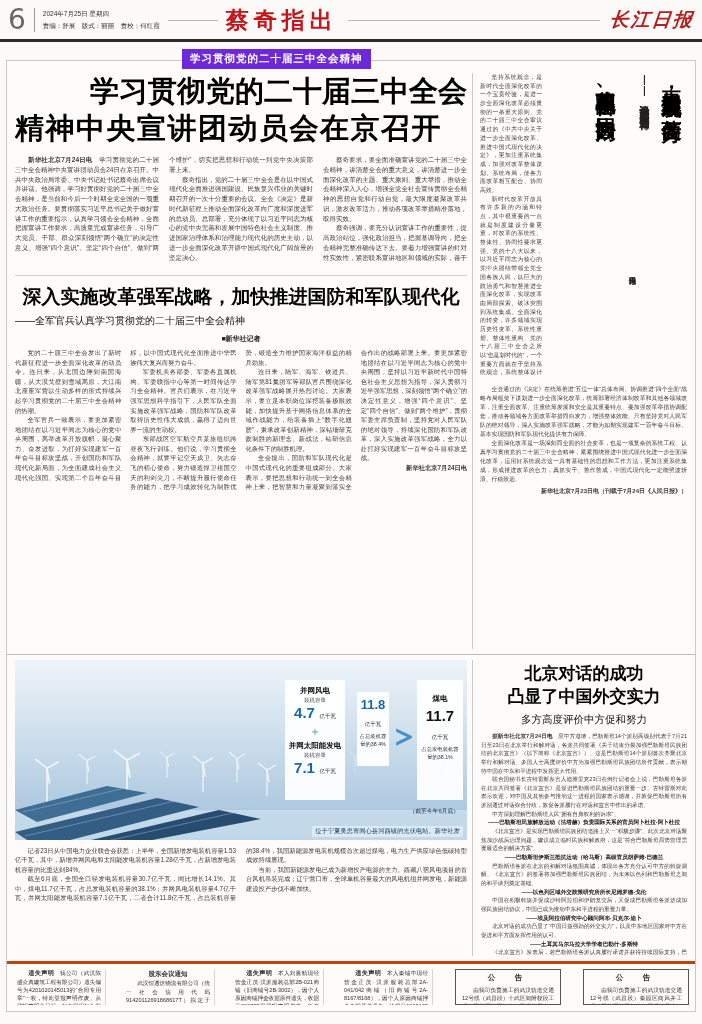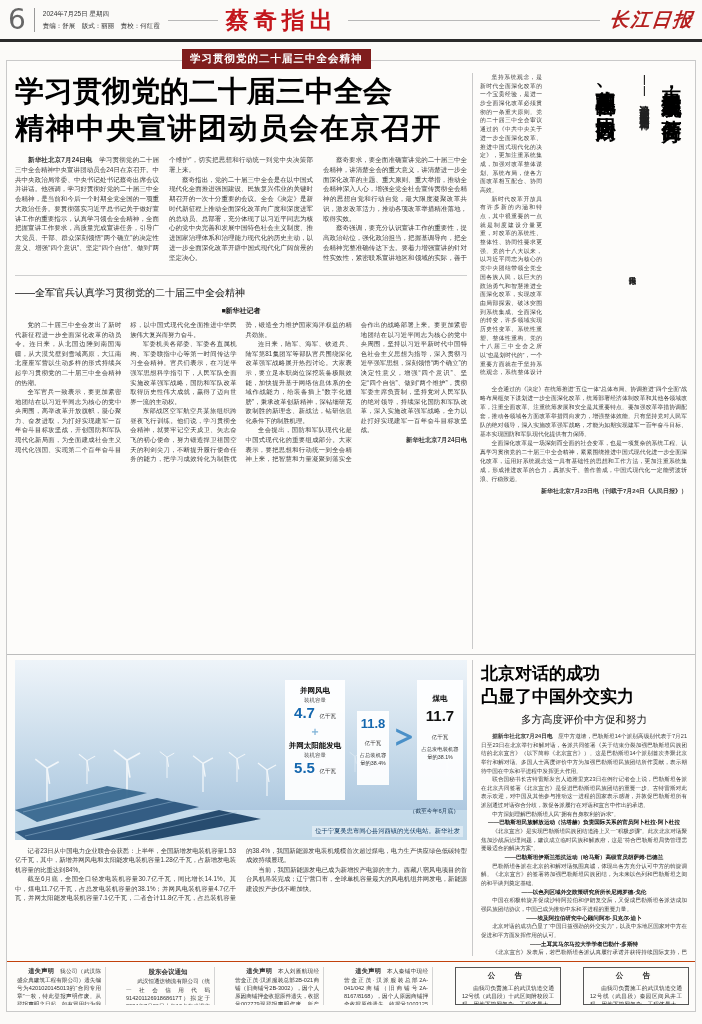--- a/index.html
+++ b/index.html
@@ -11,33 +11,33 @@
   .page-num{font-size:28px;line-height:1;color:#666;font-family:"DejaVu Sans",sans-serif;}
   .mast-vline{width:1px;height:24px;background:#999;margin:0 8px;}
   .date-block{font-size:6.5px;color:#333;line-height:1.9;white-space:nowrap;}
   .hline-l{width:50px;height:1px;background:#b9b9b9;margin:0 8px;}
   .hline-r{flex:1;height:1px;background:#b9b9b9;margin:0 10px;}
   .section-title{font-size:23px;font-weight:bold;color:#c3161c;letter-spacing:5px;white-space:nowrap;}
   .paper-logo{font-family:"DejaVu Serif","Liberation Serif",serif;font-style:italic;font-weight:bold;
               font-size:19px;color:#b5201f;letter-spacing:2px;transform:skewX(-6deg);white-space:nowrap;}
   .mast-rule{height:3px;background:#2b2b2b;margin-top:4px;}
   
-  .banner{position:relative;z-index:3;display:inline-block;margin:7px 0 0 182px;background:#7f1d1d;
+  .banner{position:relative;z-index:3;display:inline-block;margin:7px 0 0 182px;background:#6d28d9;
           color:#fff;font-weight:bold;font-size:10.5px;letter-spacing:1px;padding:3px 8px;}
   
   .frame{margin:-9px 6px 0 6px;height:952px;border:1px solid #c9c9c9;background:#fdfcfa;
          box-sizing:border-box;padding:12px 8px 0 8px;display:flex;flex-direction:column;}
   .top-row{display:flex;height:576px;overflow:hidden;}
   .h-div{height:1px;background:#bcbcbc;margin:5px -8px;}
   .bottom-row{display:flex;height:296px;overflow:hidden;}
   .v-div{width:1px;background:#c9c9c9;margin:0 5px;}
   
   .lead-col{width:452px;display:flex;flex-direction:column;overflow:hidden;}
   .lead-h1{font-weight:bold;color:#000;font-size:29px;line-height:1.28;}
-  .lead-h1 .l1{text-align:left;}
+  .lead-h1 .l1{text-align:right;}
   .lead-h1 .l2{letter-spacing:1.5px;}
   .lead-body{margin-top:8px;height:114px;columns:3;column-gap:10px;font-size:6.5px;line-height:1.5;
              text-align:justify;color:#3a3a3a;overflow:hidden;}
   p{margin:0;text-indent:2em;}
   .sec-div{height:1px;background:#cfcfcf;margin:6px 0;}
   
   .mil-h1{font-size:19px;font-weight:bold;text-align:center;color:#000;margin-top:2px;}
   .mil-sub{font-size:10px;text-align:left;color:#111;margin-top:4px;}
   .mil-byline{font-size:7px;text-align:center;font-weight:bold;margin:6px 0 4px;}
   .mil-body{flex:1;columns:4;column-gap:9px;font-size:6.3px;line-height:1.52;text-align:justify;
@@ -55,44 +55,44 @@
   .comm-title-cont{font-size:20px;font-weight:bold;color:#000;letter-spacing:1px;line-height:1.5;margin-left:12px;}
   .comm-lower{flex:1;margin-top:8px;font-size:5.8px;line-height:1.55;text-align:justify;color:#3a3a3a;overflow:hidden;}
   .comm-signoff{text-align:right;font-weight:bold;font-size:6px;text-indent:0;margin-top:3px;}
   
   .energy-col{width:452px;display:flex;flex-direction:column;overflow:hidden;}
   .energy-h1{font-size:23px;font-weight:bold;text-align:center;color:#000;margin:3px 0 6px;}
   .photo{position:relative;height:180px;overflow:hidden;background:#cfe0ee;}
   .photo svg{position:absolute;left:0;top:0;}
   .ibox{position:absolute;background:rgba(255,255,255,0.93);text-align:center;box-sizing:border-box;}
   .box1{left:270px;top:20px;width:60px;height:120px;padding-top:6px;}
-  .boxmid{left:342px;top:51px;width:32px;height:74px;padding-top:5px;}
+  .boxmid{left:342px;top:32px;width:32px;height:74px;padding-top:5px;}
   .box2{left:402px;top:20px;width:46px;height:120px;padding-top:14px;}
   .ilbl{font-size:7.5px;font-weight:bold;color:#111;}
   .isub{font-size:5.5px;color:#555;margin-top:1px;}
   .ival{font-size:15px;font-weight:bold;color:#1467ae;display:inline;}
   .ivalk{font-size:15px;font-weight:bold;color:#111;display:inline;}
   .iunit{font-size:5.5px;color:#333;display:inline;}
   .iplus{font-size:11px;font-weight:bold;color:#7fb3d8;margin:2px 0;}
   .ival2{font-size:13px;font-weight:bold;color:#1467ae;}
   .ishare{font-size:5.3px;color:#333;line-height:1.45;margin-top:3px;padding:0 2px;}
   .gt{position:absolute;left:374px;top:56px;font-size:30px;font-weight:bold;color:#4a90c8;transform:scaleY(1.15);}
   .inote{position:absolute;right:8px;top:147px;font-size:5.8px;color:#15324e;}
   .pcaption{position:absolute;right:4px;bottom:3px;font-size:6.3px;color:#123c63;
             background:rgba(235,243,249,0.65);padding:1px 3px;}
   .energy-body{flex:1;margin-top:6px;columns:2;column-gap:10px;font-size:6.3px;line-height:1.5;
                text-align:justify;color:#3a3a3a;overflow:hidden;}
   
   .bj-col{flex:1;overflow:hidden;padding-left:3px;display:flex;flex-direction:column;}
-  .bj-h1{font-size:17px;font-weight:bold;text-align:left;line-height:1.35;color:#000;margin-top:3px;}
+  .bj-h1{font-size:17px;font-weight:bold;text-align:center;line-height:1.35;color:#000;margin-top:3px;}
   .bj-sub{font-size:10.5px;text-align:center;margin:4px 0 5px;color:#111;}
   .bj-body{flex:1;font-size:5.6px;line-height:1.55;text-align:justify;color:#3a3a3a;overflow:hidden;}
   .bj-src{font-weight:bold;text-align:center;text-indent:0;color:#111;}
   
-  .ads-row{flex:1;display:flex;border-top:1px solid #c2410c;margin:5px -8px 0 -8px;
+  .ads-row{flex:1;display:flex;border-top:3px solid #c2410c;margin:5px -8px 0 -8px;
            padding:5px 6px 6px 6px;overflow:hidden;min-height:0;gap:16px;}
   .ad{width:84px;padding:0 4px;font-size:5.6px;line-height:1.45;text-align:justify;color:#333;
       border-right:1px solid #d4d4d4;overflow:hidden;}
   .ad b{font-size:6.2px;}
   .ad-title-center{text-align:center;font-weight:bold;font-size:6.5px;margin-bottom:1px;}
   .notice{flex:1;border:1px solid #555;margin-left:6px;padding:3px 6px;font-size:5.6px;line-height:1.45;
           text-align:justify;color:#333;overflow:hidden;}
   .notice-title{text-align:center;font-weight:bold;font-size:7.5px;letter-spacing:6px;margin-bottom:2px;}
 </style>
 </head>
@@ -131,20 +131,21 @@
         <div class="lead-body">
           <p><b>新华社北京7月24日电</b><span>　学习贯彻党的二十届三中全会精神中央宣讲团动员会24日在京召开。中共中央政治局常委、中央书记处书记蔡奇出席会议并讲话。他强调，学习好贯彻好党的二十届三中全会精神，是当前和今后一个时期全党全国的一项重大政治任务。要贯彻落实习近平总书记关于做好宣讲工作的重要指示，认真学习领会全会精神，全面把握宣讲工作要求，高质量完成宣讲任务，引导广大党员、干部、群众深刻领悟“两个确立”的决定性意义、增强“四个意识”、坚定“四个自信”、做到“两个维护”，切实把思想和行动统一到党中央决策部署上来。</span></p>
           <p>蔡奇指出，党的二十届三中全会是在以中国式现代化全面推进强国建设、民族复兴伟业的关键时期召开的一次十分重要的会议。全会《决定》是新时代新征程上推动全面深化改革向广度和深度进军的总动员、总部署，充分体现了以习近平同志为核心的党中央完善和发展中国特色社会主义制度、推进国家治理体系和治理能力现代化的历史主动，以进一步全面深化改革开辟中国式现代化广阔前景的坚定决心。</p>
           <p>蔡奇要求，要全面准确宣讲党的二十届三中全会精神，讲清楚全会的重大意义，讲清楚进一步全面深化改革的主题、重大原则、重大举措，推动全会精神深入人心，增强全党全社会宣传贯彻全会精神的思想自觉和行动自觉，最大限度凝聚改革共识，激发改革活力，推动各项改革举措精准落地，取得实效。</p>
           <p>蔡奇强调，要充分认识宣讲工作的重要性，提高政治站位，强化政治担当，把握基调导向，把全会精神完整准确传达下去。要着力增强宣讲的针对性实效性，紧密联系宣讲地区和领域的实际，善于运用通俗语言、翔实数据、鲜活事例，深入浅出把党中央精神讲透彻，把新时代改革开放的故事、党领导人民推进中国式现代化的故事讲生动，让广大党员、干部、群众真正听得懂、记得住、用得上。</p>
 
         </div>
 
         <div class="sec-div"></div>
 
+        <div class="mil-h1">深入实施改革强军战略，加快推进国防和军队现代化</div>
         <div class="mil-sub">——全军官兵认真学习贯彻党的二十届三中全会精神</div>
         <div class="mil-byline">■新华社记者</div>
         <div class="mil-body">
           <p>党的二十届三中全会发出了新时代新征程进一步全面深化改革的动员令。连日来，从北国边陲到南国海疆，从大漠戈壁到雪域高原，大江南北座座军营以生动多样的形式持续兴起学习贯彻党的二十届三中全会精神的热潮。</p>
           <p>全军官兵一致表示，要更加紧密地团结在以习近平同志为核心的党中央周围，高举改革开放旗帜，凝心聚力、奋发进取，为打好实现建军一百年奋斗目标攻坚战，开创国防和军队现代化新局面，为全面建成社会主义现代化强国、实现第二个百年奋斗目标，以中国式现代化全面推进中华民族伟大复兴而努力奋斗。</p>
           <p>军委机关各部委、军委各直属机构、军委联指中心等第一时间传达学习全会精神。官兵们表示，在习近平强军思想科学指引下，人民军队全面实施改革强军战略，国防和军队改革取得历史性伟大成就，赢得了迈向世界一流的主动权。</p>
           <p>东部战区空军航空兵某旅组织跨昼夜飞行训练。他们说，学习贯彻全会精神，就要牢记空天戍卫、矢志奋飞的初心使命，努力锻造捍卫祖国空天的利剑尖刀，不断提升履行使命任务的能力，把学习成效转化为制胜优势，锻造全力维护国家海洋权益的精兵劲旅。</p>
           <p>连日来，陆军、海军、铁道兵、陆军第81集团军等部队官兵围绕深化改革强军战略展开热烈讨论。大家表示，要立足本职岗位深挖装备极限效能，加快提升基于网络信息体系的全域作战能力，给装备插上“数字化翅膀”，秉承改革创新精神，深钻细研克敌制胜的新理念、新战法，钻研信息化条件下的制胜机理。</p>
           <p>全会提出，国防和军队现代化是中国式现代化的重要组成部分。大家表示，要把思想和行动统一到全会精神上来，把智慧和力量凝聚到落实全会作出的战略部署上来。要更加紧密地团结在以习近平同志为核心的党中央周围，坚持以习近平新时代中国特色社会主义思想为指导，深入贯彻习近平强军思想，深刻领悟“两个确立”的决定性意义，增强“四个意识”、坚定“四个自信”、做到“两个维护”，贯彻军委主席负责制，坚持党对人民军队的绝对领导，持续深化国防和军队改革，深入实施改革强军战略，全力以赴打好实现建军一百年奋斗目标攻坚战。</p>
           <p class="signoff">新华社北京7月24日电</p>
@@ -260,21 +261,21 @@
             </g>
           </svg>
 
           <div class="ibox box1">
             <div class="ilbl">并网风电</div>
             <div class="isub">装机容量</div>
             <div><span class="ival">4.7</span> <span class="iunit">亿千瓦</span></div>
             <div class="iplus">＋</div>
             <div class="ilbl">并网太阳能发电</div>
             <div class="isub">装机容量</div>
-            <div><span class="ival">5.5</span> <span class="iunit">亿千瓦</span></div>
+            <div><span class="ival">7.1</span> <span class="iunit">亿千瓦</span></div>
           </div>
 
           <div class="ibox boxmid">
             <div class="ival2">11.8</div>
             <div class="iunit">亿千瓦</div>
             <div class="ishare">占总装机容量的38.4%</div>
           </div>
 
           <div class="gt">＞</div>
 

